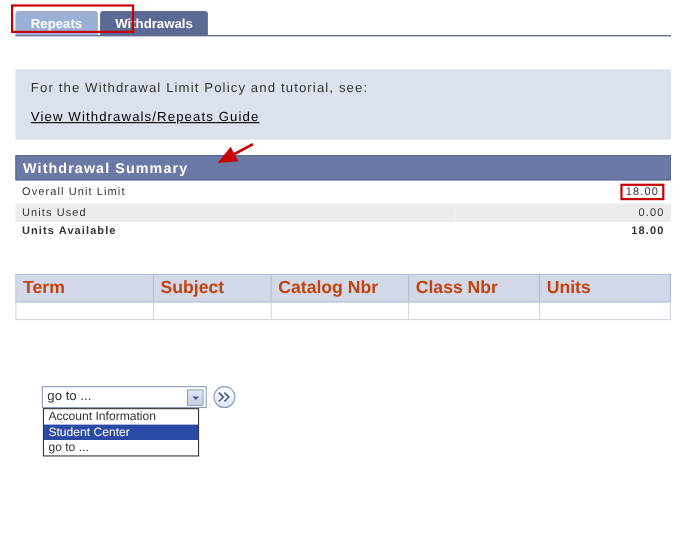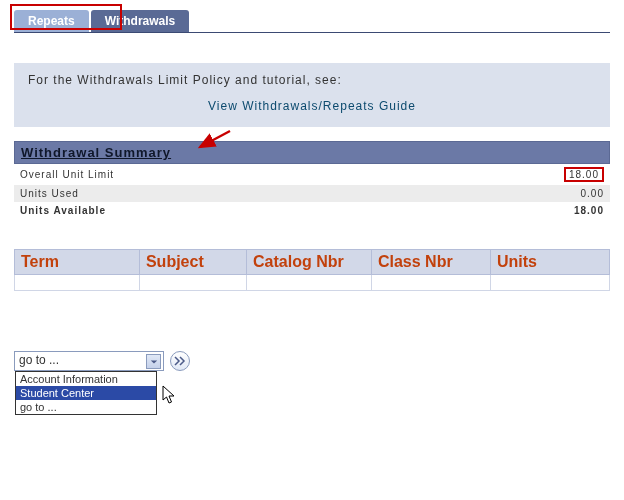--- a/index.html
+++ b/index.html
@@ -46,36 +46,35 @@
     margin-bottom: 14px;
   }
   .info-text {
     font-size: 12px;
     color: #333;
     letter-spacing: 1px;
     margin-bottom: 12px;
   }
   .info-link {
     display: block;
-    text-align: center;
-    color: #0c4a6e;
+    color: #000000;
+    text-decoration: underline;
     font-size: 12px;
     cursor: pointer;
     letter-spacing: 1px;
   }
   .section-header {
     background: #6b79a6;
-    color: #0f172a;
+    color: #ffffff;
     font-weight: bold;
     padding: 3px 6px;
     font-size: 13px;
     letter-spacing: 1px;
     position: relative;
     border: 1px solid #5b6994;
-    text-decoration: underline;
   }
   .summary-table {
     width: 100%;
     border-collapse: collapse;
     margin-bottom: 30px;
   }
   .summary-table td {
     padding: 3px 6px;
     font-size: 10px;
     letter-spacing: 1px;
@@ -116,20 +115,21 @@
   }
   .goto-select {
     width: 150px;
     height: 20px;
     border: 1px solid #8a9bbd;
     background: #fff;
     font-size: 12px;
     padding: 1px 18px 1px 4px;
     position: relative;
     cursor: pointer;
+    margin-left: 24px;
   }
   .select-arrow {
     position: absolute;
     right: 2px; top: 2px;
     width: 15px; height: 15px;
     background: linear-gradient(#e0e8f6, #c5d1ea);
     border: 1px solid #8a9bbd;
     display: flex; align-items: center; justify-content: center;
   }
   .select-arrow svg { width: 8px; height: 8px; }
@@ -171,21 +171,21 @@
 </head>
 <body>
 
 <div class="tabs-row">
   <div class="tab inactive">Repeats</div>
   <div class="tab active">Withdrawals</div>
 </div>
 <div class="red-box-tab" style="left:10px; top:4px; width:112px; height:26px;"></div>
 
 <div class="info-panel">
-  <div class="info-text">For the Withdrawals Limit Policy and tutorial, see:</div>
+  <div class="info-text">For the Withdrawal Limit Policy and tutorial, see:</div>
   <a class="info-link">View Withdrawals/Repeats Guide</a>
 </div>
 
 <div style="position:relative;">
   <div class="section-header">Withdrawal Summary</div>
   <svg class="arrow-annot" style="left:180px; top:-12px;" width="40" height="24">
     <defs>
         <marker id="ah1" markerWidth="8" markerHeight="8" refX="6" refY="3" orient="auto">
           <path d="M0,0 L7,3 L0,6 Z" fill="#c80000"></path>
         </marker>

